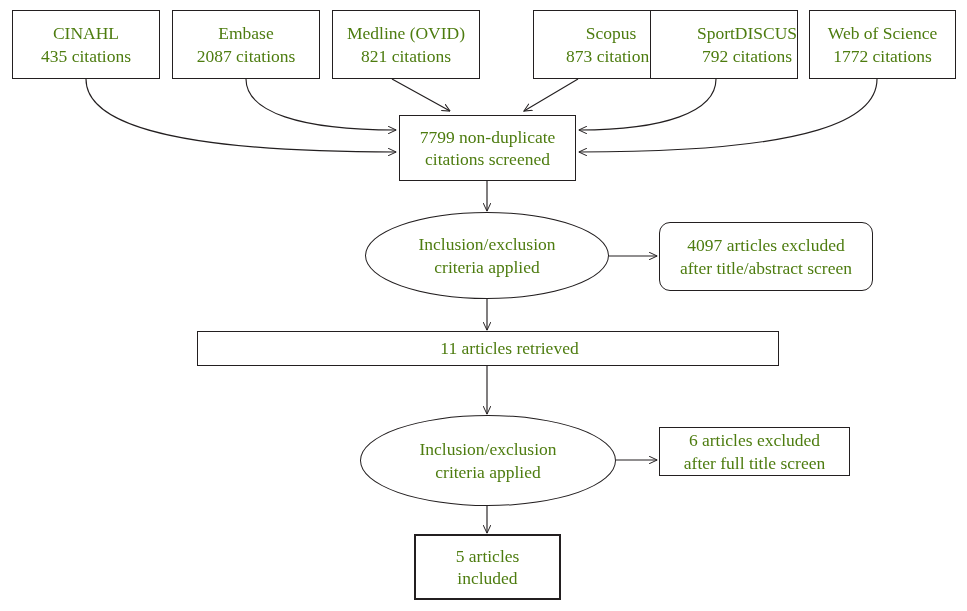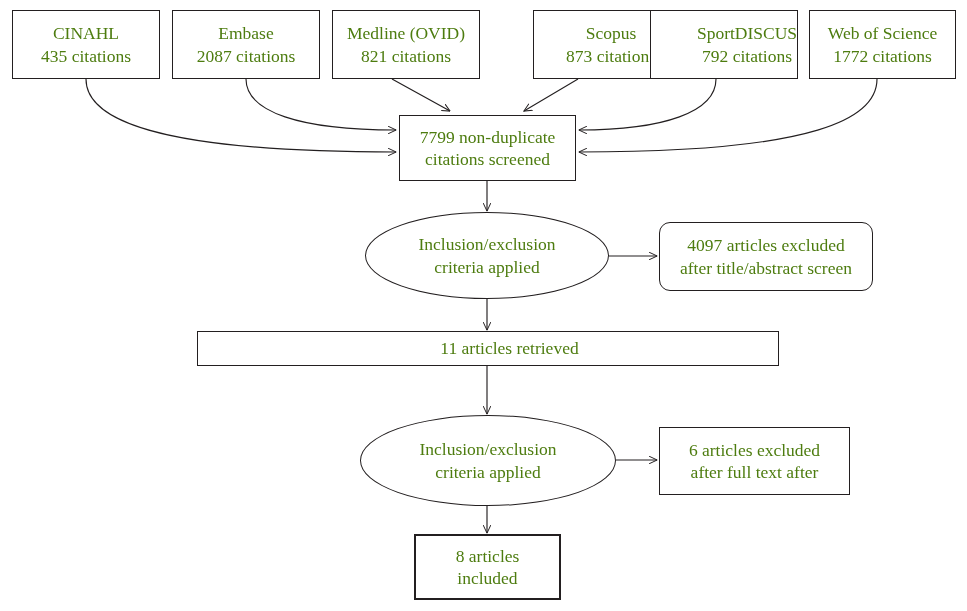--- a/index.html
+++ b/index.html
@@ -141,23 +141,23 @@
 
   <div class="node box" style="left:197px; top:331px; width:582px; height:35px;padding-left:43px;">
     <span class="line">11 articles retrieved</span>
   </div>
 
   <div class="node ellipse" style="left:360px; top:415px; width:256px; height:91px;">
     <span class="line">Inclusion/exclusion</span>
     <span class="line">criteria applied</span>
   </div>
 
-  <div class="node box" style="left:659px; top:427px; width:191px; height:68px;">
+  <div class="node box" style="left:659px; top:427px; width:191px; height:49px;">
     <span class="line">6 articles excluded</span>
-    <span class="line">after full text after</span>
+    <span class="line">after full title screen</span>
   </div>
 
   <div class="node box-thick" style="left:414px; top:534px; width:147px; height:66px;">
-    <span class="line">8 articles</span>
+    <span class="line">5 articles</span>
     <span class="line">included</span>
   </div>
 
 </div>
 
 </body></html>

